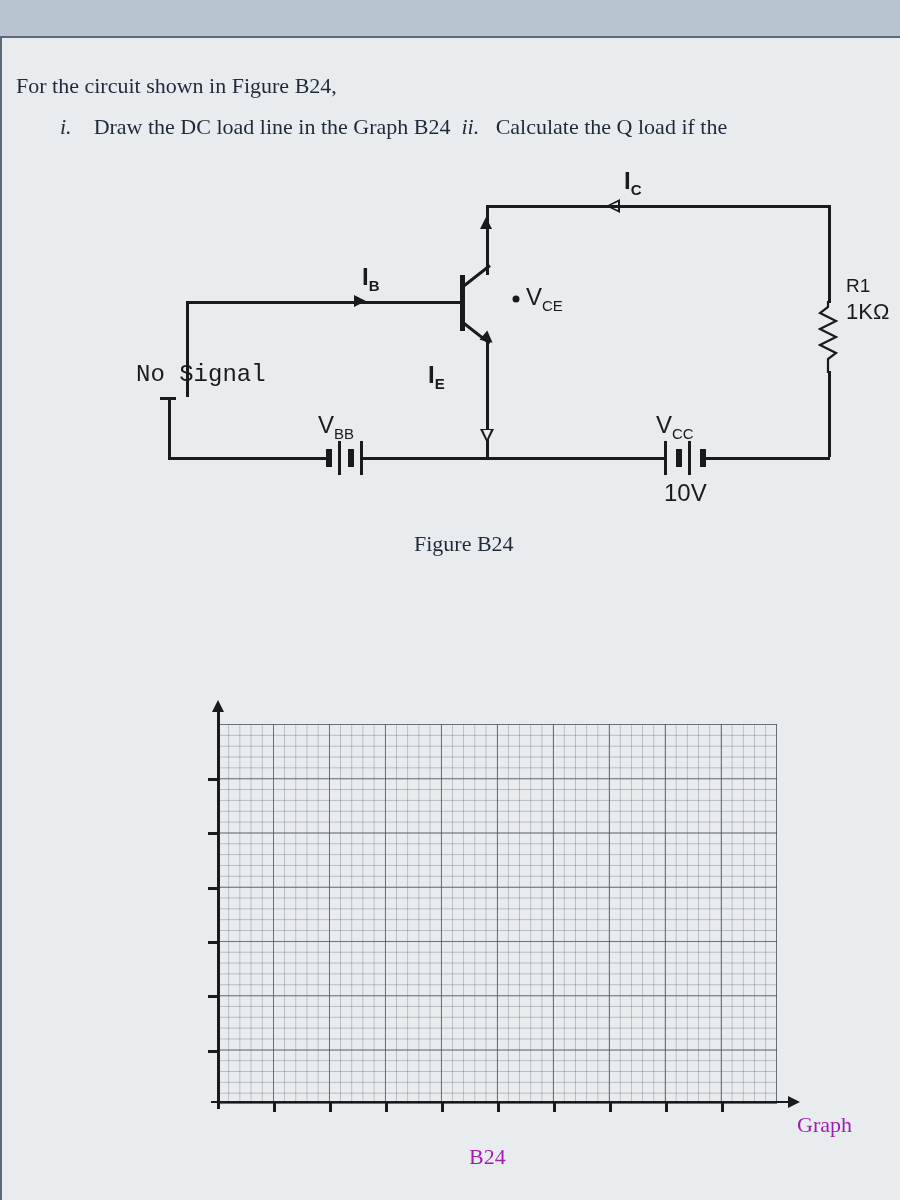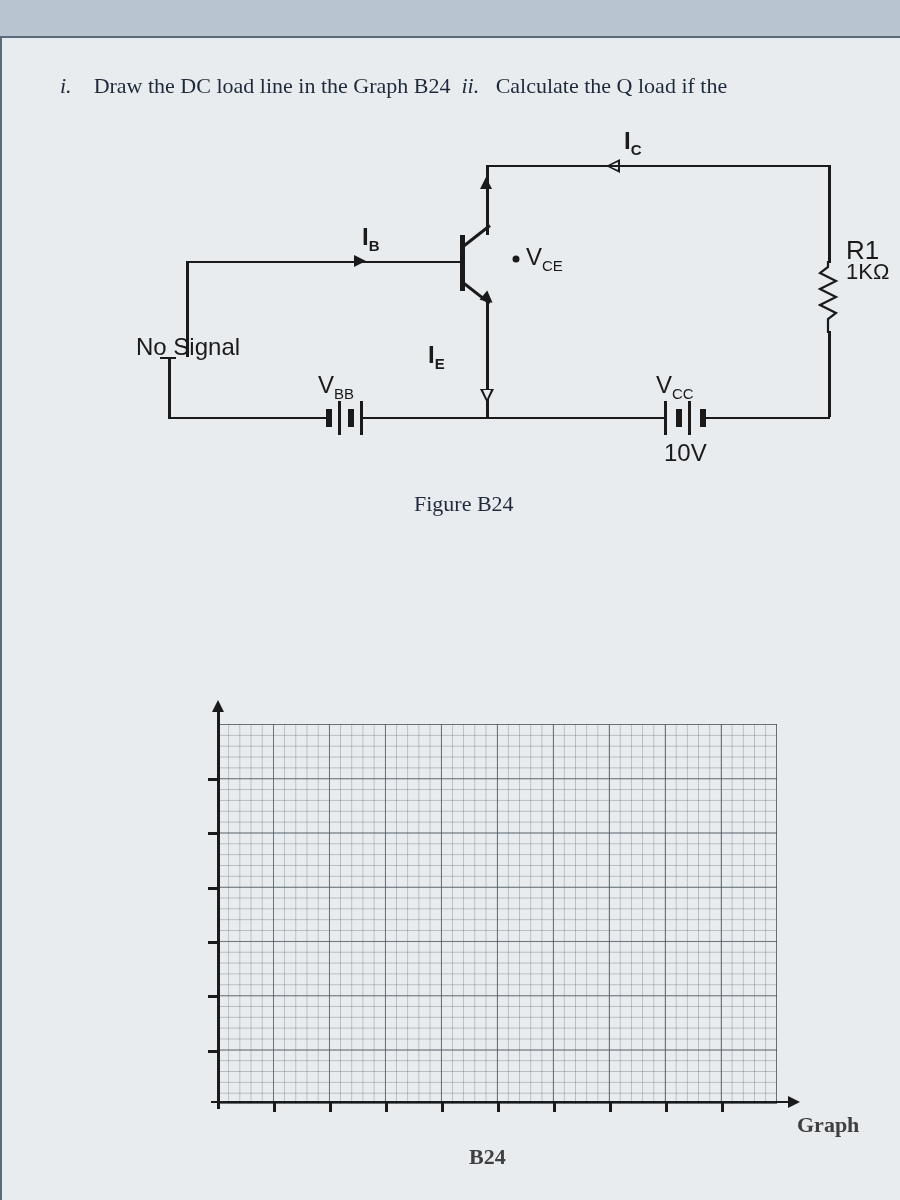--- a/index.html
+++ b/index.html
@@ -151,53 +151,54 @@
       position:absolute; left:-5px; top:-24px;
       width:0;height:0;border-left:6px solid transparent;border-right:6px solid transparent;border-bottom:12px solid #1a1a1a;
     }
     .axis-arrow-right{
       position:absolute; right:-24px; bottom:-5px;
       width:0;height:0;border-top:6px solid transparent;border-bottom:6px solid transparent;border-left:12px solid #1a1a1a;
     }
     .graph-label {
       position:absolute;
       font-family:"Times New Roman",serif;
-      font-size:22px; color:#404040;font-weight:bold;
+      font-size:22px; color:#a21caf;
     }
 
     
     .node { position:absolute; width:7px; height:7px; background:#1a1a1a; border-radius:50%; transform:translate(-50%,-50%); }
   </style>
 </head>
 <body>
 
 <div class="page">
 
   <div class="question-text">
+    <div>For the circuit shown in Figure B24,</div>
     <div>
       <span class="indent"></span><span class="italic">i.</span>
       &nbsp;&nbsp;&nbsp;<span>Draw the DC load line in the Graph B24</span>
       &nbsp;<span class="italic">ii.</span>
       &nbsp;&nbsp;<span>Calculate the Q load if the</span>
     </div>
   </div>
 
   <div class="circuit-area">
 
     <div class="lbl" style="left:498px; top:2px;">
       <b><span>I</span><sub>C</sub></b>
     </div>
     <div class="arr-left-open" style="left:480px; top:34px;"></div>
 
     <div class="wire hw" style="left:360px; top:40px; width:345px;"></div>
     <div class="wire vw" style="left:702px; top:40px; height:98px;"></div>
     <div class="wire vw" style="left:360px; top:40px; height:70px;"></div>
     <div class="arr-up" style="left:354px; top:52px;"></div>
 
-    <div class="lbl" style="left:720px; top:110px; font-size:26px;">R1</div>
+    <div class="lbl" style="left:720px; top:110px; font-size:19px;">R1</div>
     <div class="lbl" style="left:720px; top:134px; font-size:22px;">1KΩ</div>
     <svg width="22" height="72" style="position:absolute; left:692px; top:136px;">
       <polyline points="10,0 10,6 2,12 18,20 2,28 18,36 2,44 18,52 10,58 10,72" fill="none" stroke="#1a1a1a" stroke-width="2.2"></polyline>
     </svg>
     <div class="wire vw" style="left:702px; top:206px; height:86px;"></div>
 
     <div class="transistor" style="left:334px; top:110px;">
       <div class="tr-bar"></div>
       <div class="tr-coll"></div>
       <div class="tr-emit"></div>
@@ -209,29 +210,29 @@
     </div>
     <div class="node" style="left:390px; top:134px;"></div>
 
     <div class="wire hw" style="left:60px; top:136px; width:274px;"></div>
     <div class="arr-right" style="left:228px; top:130px;"></div>
     <div class="lbl" style="left:236px; top:98px;">
       <b><span>I</span><sub>B</sub></b>
     </div>
 
     <div class="wire vw" style="left:60px; top:136px; height:96px;"></div>
-    <div class="lbl" style="left:10px; top:208px; font-family:Liberation Sans, sans-serif;">No Signal</div>
+    <div class="lbl" style="left:10px; top:196px; font-family:Liberation Mono, monospace;">No Signal</div>
     <div class="wire vw" style="left:42px; top:232px; height:24px;"></div>
     <div class="wire hw" style="left:42px; top:292px; width:160px;"></div>
     <div class="wire vw" style="left:42px; top:256px; height:36px;"></div>
     <div class="wire hw" style="left:34px; top:232px; width:16px;"></div>
 
     <div class="wire vw" style="left:360px; top:176px; height:118px;"></div>
 
-    <div class="lbl" style="left:302px; top:216px;font-weight:bold;">
+    <div class="lbl" style="left:302px; top:196px;font-weight:bold;">
       <b><span>I</span><sub>E</sub></b>
     </div>
     <div class="arr-down-open" style="left:354px; top:264px;"></div>
 
     <div class="lbl" style="left:192px; top:246px;">
       <span>V</span><sub>BB</sub>
     </div>
     <div class="batt" style="left:200px; top:276px;">
       <div class="batt-short" style="left:0; top:8px;"></div>
       <div class="batt-long" style="left:12px; top:0;"></div>

